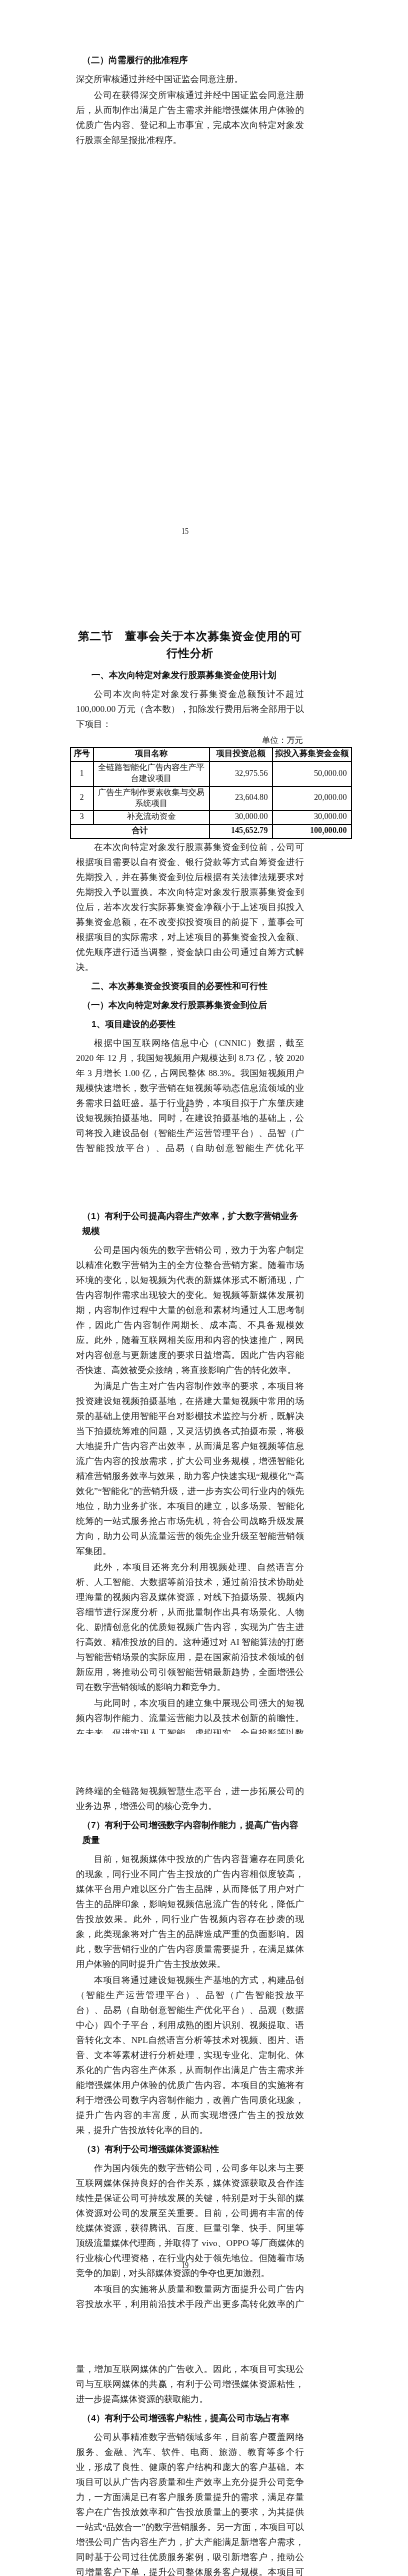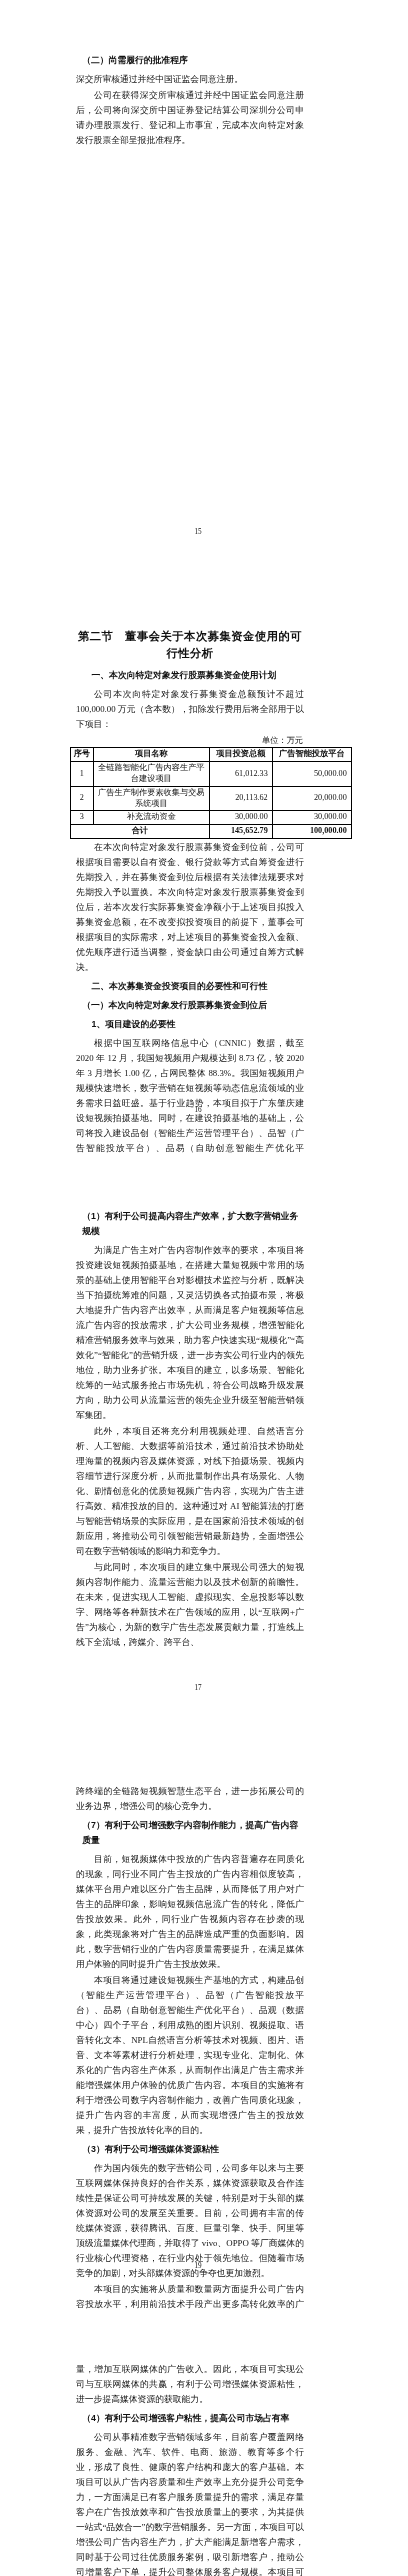--- a/index.html
+++ b/index.html
@@ -38,33 +38,33 @@
   table.fund th, table.fund td {
     border:0.5px solid #000; padding:1px 2.1px; text-align:center;
     line-height:10.8px; vertical-align:middle; overflow:hidden;
   }
   table.fund th { font-weight:bold; }
   table.fund td.num { text-align:right; padding-right:4.1px; }
   table.fund tr.total td { font-weight:bold; }
   col.c-idx { width:23px; } col.c-name { width:116px; }
   col.c-inv { width:63px; } col.c-raise { width:79px; }
   .pagenum {
-    position:absolute; top:528px; left:17px; width:100%;
+    position:absolute; top:528px; left:4px; width:100%;
     text-align:center; font-size:7.2px; color:#111;
   }
 </style>
 </head>
 <body>
 
 <main class="doc">
     <section class="page">
       <div class="content">
         <div class="h3">（二）尚需履行的批准程序</div>
         <div class="p noindent">深交所审核通过并经中国证监会同意注册。</div>
-        <div class="p">公司在获得深交所审核通过并经中国证监会同意注册后，公司将向深交所中国证券登记结算公司深圳分公司申请办理股票发行、登记和上市事宜，完成本次向特定对象发行股票全部呈报批准程序。</div>
+        <div class="p">公司在获得深交所审核通过并经中国证监会同意注册后，从而制作出满足广告主需求并能增强媒体用户体验的优质广告内容、登记和上市事宜，完成本次向特定对象发行股票全部呈报批准程序。</div>
       </div>
       <div class="pagenum">15</div>
     </section>
     <section class="page">
       <div class="content">
         <div class="h1">第二节　董事会关于本次募集资金使用的可行性分析</div>
         <div class="h2">一、本次向特定对象发行股票募集资金使用计划</div>
         <div class="p">公司本次向特定对象发行募集资金总额预计不超过 100,000.00 万元（含本数），扣除发行费用后将全部用于以下项目：</div>
         <div class="unit">单位：万元</div>
         <table class="fund">
@@ -72,34 +72,34 @@
             <col class="c-idx">
             <col class="c-name">
             <col class="c-inv">
             <col class="c-raise">
           </colgroup>
           <thead>
             <tr>
               <th>序号</th>
               <th>项目名称</th>
               <th>项目投资总额</th>
-              <th>广告智能投放平台</th>
+              <th>拟投入募集资金金额</th>
             </tr>
           </thead>
           <tbody>
             <tr>
               <td>1</td>
               <td>全链路智能化广告内容生产平台建设项目</td>
-              <td class="num">61,012.33</td>
+              <td class="num">32,975.56</td>
               <td class="num">50,000.00</td>
             </tr>
             <tr>
               <td>2</td>
               <td>广告生产制作要素收集与交易系统项目</td>
-              <td class="num">20,113.62</td>
+              <td class="num">23,604.80</td>
               <td class="num">20,000.00</td>
             </tr>
             <tr>
               <td>3</td>
               <td>补充流动资金</td>
               <td class="num">30,000.00</td>
               <td class="num">30,000.00</td>
             </tr>
             <tr class="total">
               <td colspan="2">合计</td>
@@ -112,20 +112,21 @@
         <div class="h2">二、本次募集资金投资项目的必要性和可行性</div>
         <div class="h3">（一）本次向特定对象发行股票募集资金到位后</div>
         <div class="h3 h3b">1、项目建设的必要性</div>
         <div class="p">根据中国互联网络信息中心（CNNIC）数据，截至 2020 年 12 月，我国短视频用户规模达到 8.73 亿，较 2020 年 3 月增长 1.00 亿，占网民整体 88.3%。我国短视频用户规模快速增长，数字营销在短视频等动态信息流领域的业务需求日益旺盛。基于行业趋势，本项目拟于广东肇庆建设短视频拍摄基地。同时，在建设拍摄基地的基础上，公司将投入建设品创（智能生产运营管理平台）、品智（广告智能投放平台）、品易（自助创意智能生产优化平台）、品观（数据中心）四个子平台，对广告需求获取、广告内容制作、广告智能投放以及广告效果分析等业务全流程进行精细化管理，搭建起全链路、智能化的广告内容生产平台。</div>
       </div>
       <div class="pagenum">16</div>
     </section>
     <section class="page">
       <div class="content">
         <div class="h3">（1）有利于公司提高内容生产效率，扩大数字营销业务规模</div>
+        <div class="p">公司是国内领先的数字营销公司，致力于为客户制定以精准化数字营销为主的全方位整合营销方案。随着市场环境的变化，以短视频为代表的新媒体形式不断涌现，广告内容制作需求出现较大的变化。短视频等新媒体发展初期，内容制作过程中大量的创意和素材均通过人工思考制作，因此广告内容制作周期长、成本高、不具备规模效应。此外，随着互联网相关应用和内容的快速推广，网民对内容创意与更新速度的要求日益增高。因此广告内容能否快速、高效被受众接纳，将直接影响广告的转化效率。</div>
         <div class="p">为满足广告主对广告内容制作效率的要求，本项目将投资建设短视频拍摄基地，在搭建大量短视频中常用的场景的基础上使用智能平台对影棚技术监控与分析，既解决当下拍摄统筹难的问题，又灵活切换各式拍摄布景，将极大地提升广告内容产出效率，从而满足客户短视频等信息流广告内容的投放需求，扩大公司业务规模，增强智能化精准营销服务效率与效果，助力客户快速实现“规模化”“高效化”“智能化”的营销升级，进一步夯实公司行业内的领先地位，助力业务扩张。本项目的建立，以多场景、智能化统筹的一站式服务抢占市场先机，符合公司战略升级发展方向，助力公司从流量运营的领先企业升级至智能营销领军集团。</div>
         <div class="p">此外，本项目还将充分利用视频处理、自然语言分析、人工智能、大数据等前沿技术，通过前沿技术协助处理海量的视频内容及媒体资源，对线下拍摄场景、视频内容细节进行深度分析，从而批量制作出具有场景化、人物化、剧情创意化的优质短视频广告内容，实现为广告主进行高效、精准投放的目的。这种通过对 AI 智能算法的打磨与智能营销场景的实际应用，是在国家前沿技术领域的创新应用，将推动公司引领智能营销最新趋势，全面增强公司在数字营销领域的影响力和竞争力。</div>
         <div class="p">与此同时，本次项目的建立集中展现公司强大的短视频内容制作能力、流量运营能力以及技术创新的前瞻性。在未来，促进实现人工智能、虚拟现实、全息投影等以数字、网络等各种新技术在广告领域的应用，以“互联网+广告”为核心，为新的数字广告生态发展贡献力量，打造线上线下全流域，跨媒介、跨平台、</div>
       </div>
       <div class="pagenum">17</div>
     </section>
     <section class="page">
       <div class="content">
         <div class="p noindent">跨终端的全链路短视频智慧生态平台，进一步拓展公司的业务边界，增强公司的核心竞争力。</div>
         <div class="h3">（7）有利于公司增强数字内容制作能力，提高广告内容质量</div>

